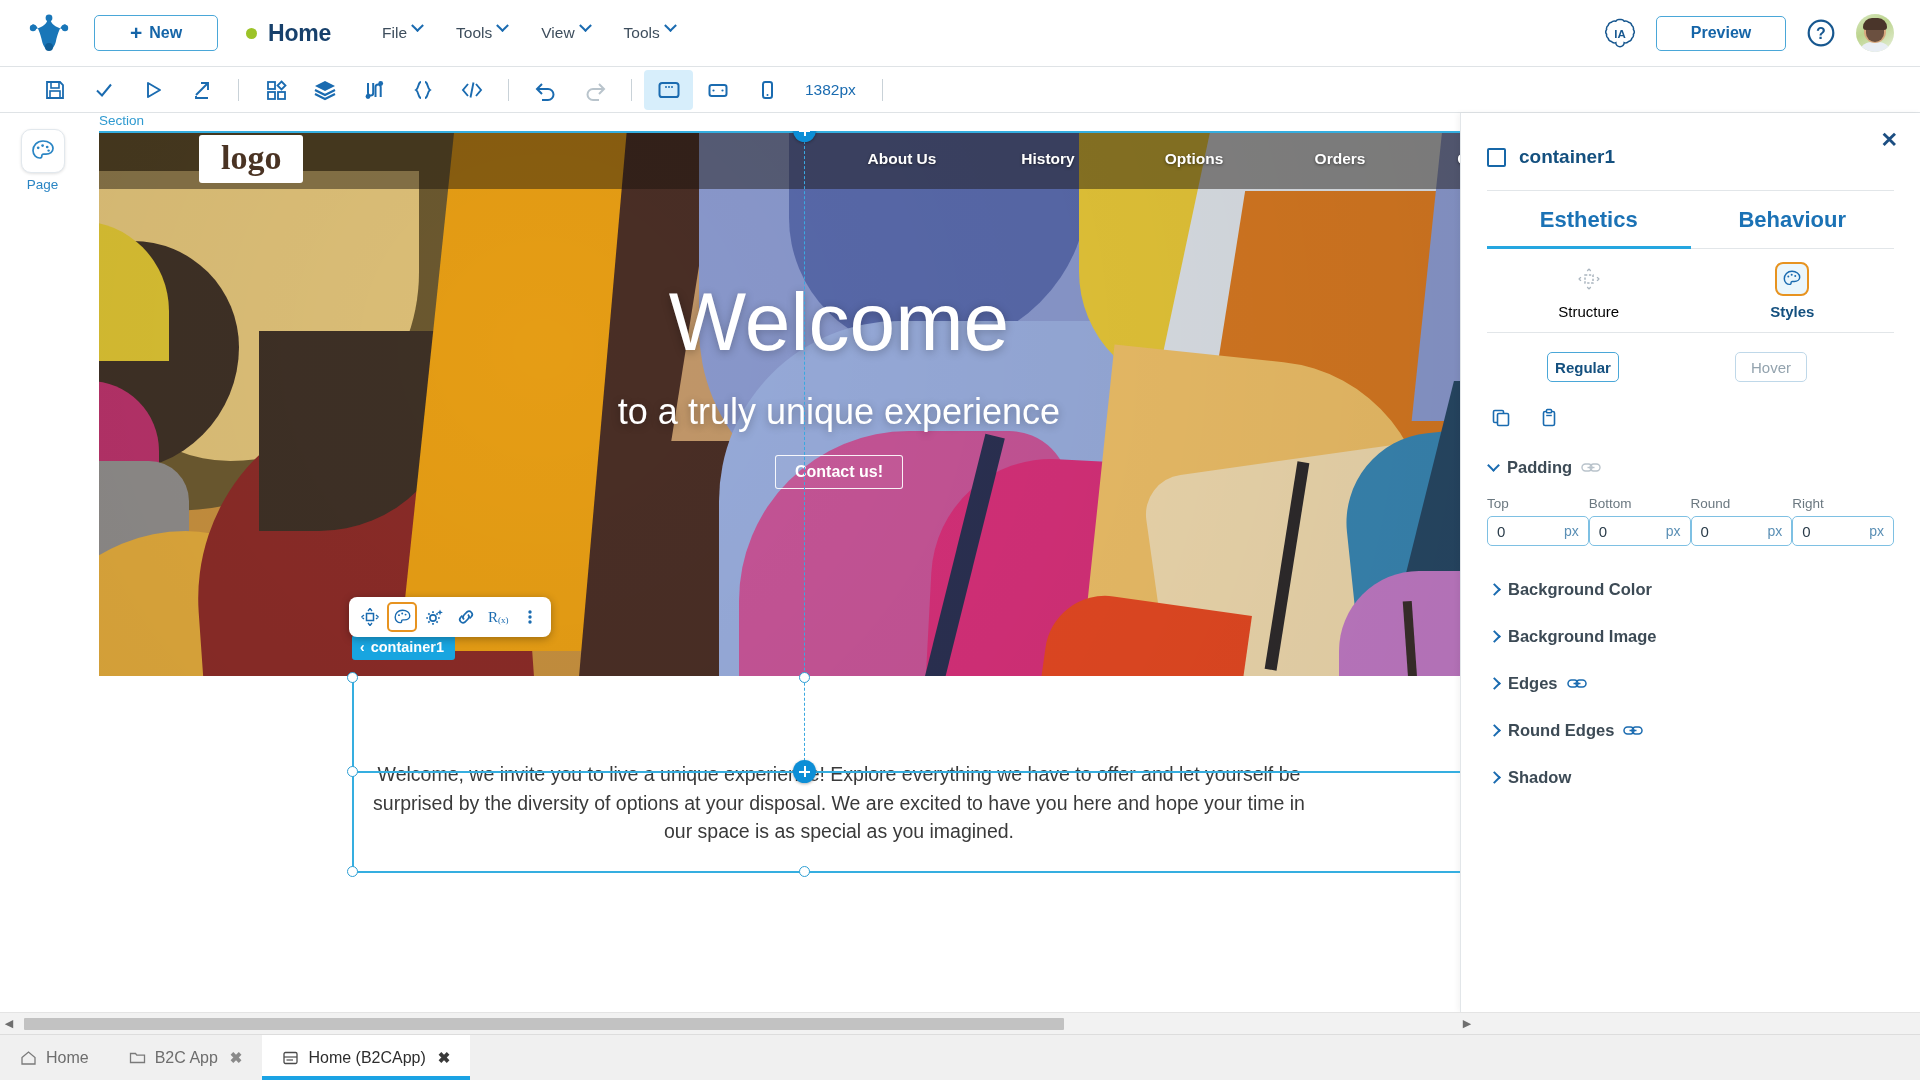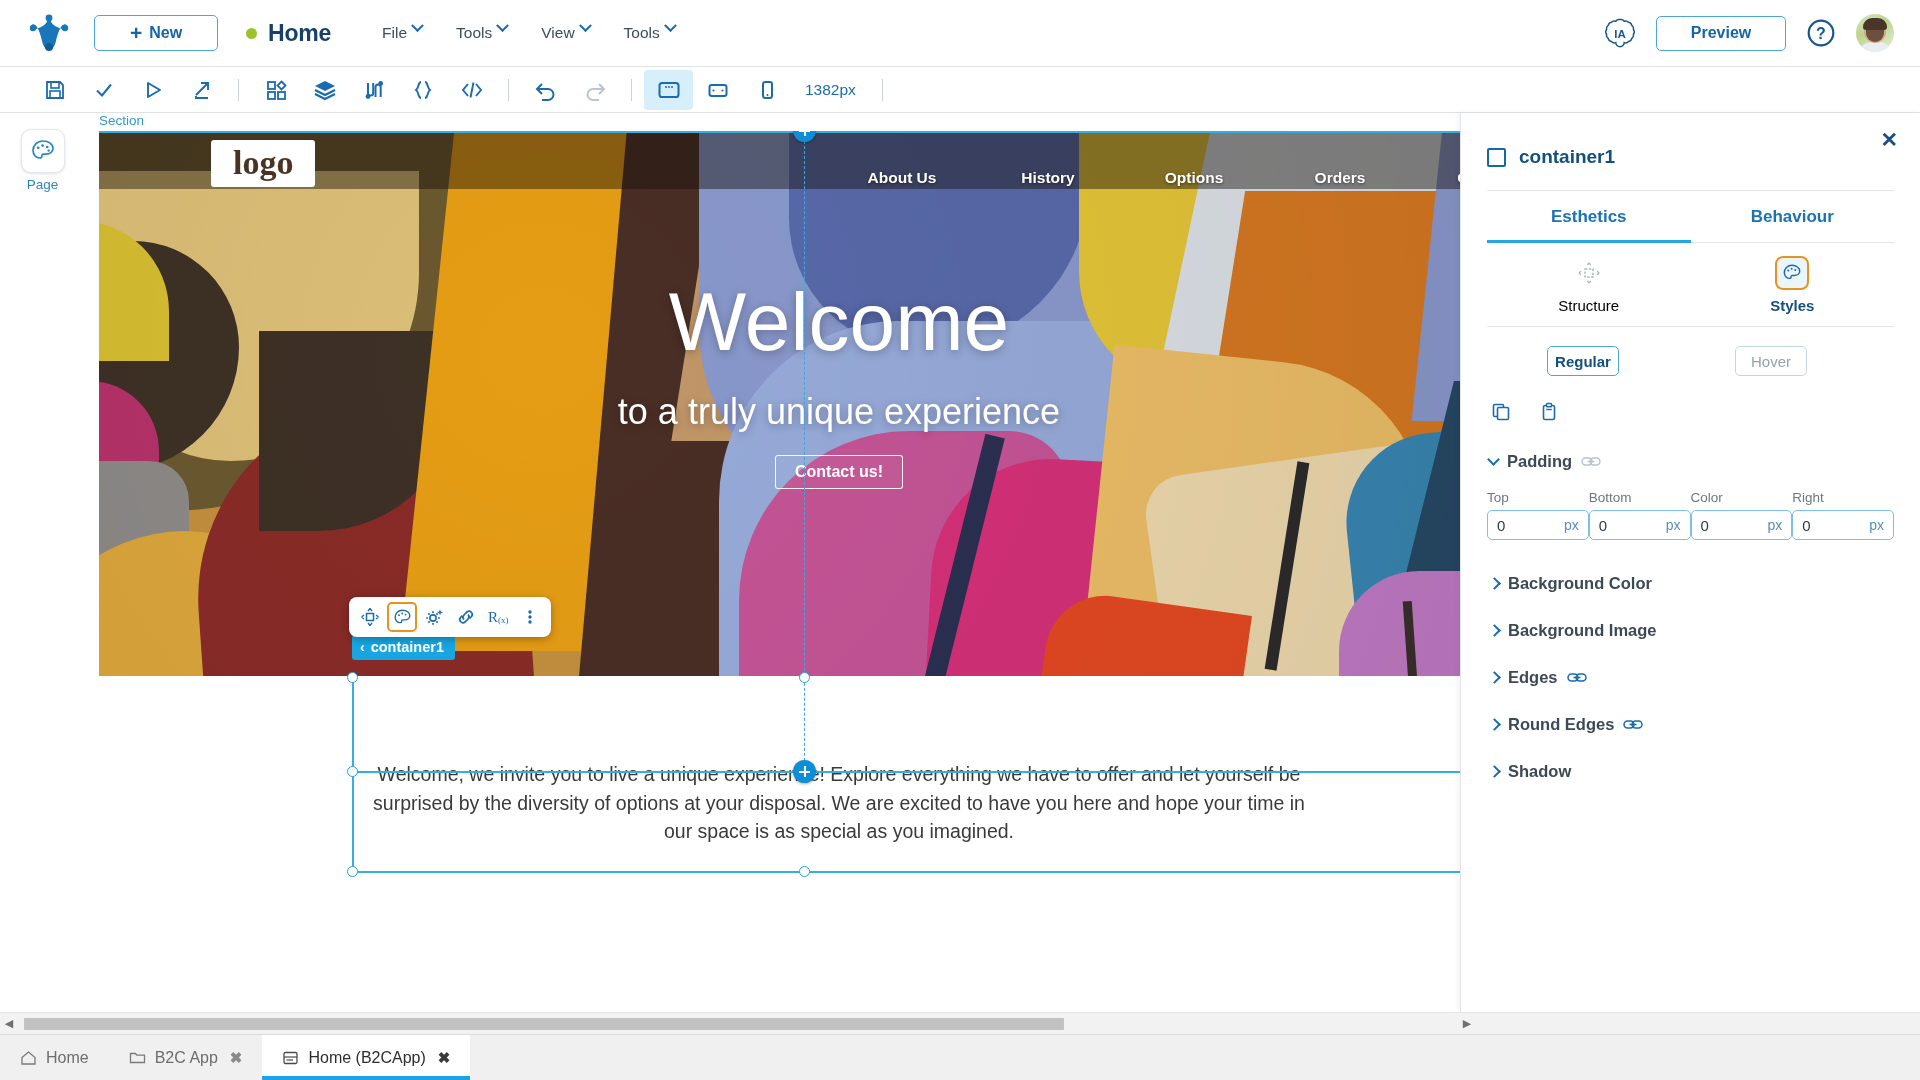--- a/index.html
+++ b/index.html
@@ -101,22 +101,22 @@
     overflow:hidden;
     outline:1px dashed #7d7d7d;
   }
   .mural { position:absolute; inset:0; overflow:hidden; }
   .mural i { position:absolute; display:block; }
   .hero-overlay-top {
     position:absolute; left:0; right:0; top:0; height:58px;
     background:rgba(25,18,12,0.45);
   }
   .sitenav {
-    position:absolute; top:0; left:12px; right:0; height:56px;
-    display:flex; align-items:flex-end; z-index:6;
+    position:absolute; top:0; left:0; right:0; height:56px;
+    display:flex; align-items:center; z-index:6;
   }
   .sitelogo {
     margin-left:100px; background:#fff; color:#4a3323;
     font-size:34px; font-weight:bold; font-family:"Liberation Serif", serif;
     padding:4px 22px 6px; border-radius:3px; line-height:1.1;
   }
   .navlinks { margin-left:auto; display:flex; gap:0; padding-right:20px; }
   .navlink {
     color:#fff; font-size:15.5px; font-weight:bold;
     width:146px; text-align:center; cursor:pointer;
@@ -192,21 +192,21 @@
     position:absolute; right:22px; top:16px; font-size:21px; color:#1c4e82;
     cursor:pointer; font-weight:bold; line-height:1;
   }
   .rp-title { display:flex; align-items:center; gap:13px; padding-top:33px; padding-bottom:22px;}
   .rp-sq { width:19px; height:19px; border:2.4px solid #1767a8; border-radius:2px;}
   .rp-name { font-size:19px; font-weight:bold; color:#14507f; }
   .rp-divider { height:1px; background:#e2e6e9; }
   .rp-tabs { display:flex; }
   .rp-tab {
     flex:1; text-align:center; padding:16px 0 13px;
-    font-size:17px; font-weight:bold; color:#1b72b5; cursor:pointer;
+    font-size:22px; font-weight:bold; color:#1b72b5; cursor:pointer;
     border-bottom:1px solid #e2e6e9;
   }
   .rp-tab.active { border-bottom:3px solid #25a6e0; }
   .rp-subtabs { display:flex; border-bottom:1px solid #e2e6e9; }
   .rp-subtab {
     flex:1; display:flex; flex-direction:column; align-items:center; gap:7px;
     padding:13px 0 12px; cursor:pointer;
   }
   .rp-subtab .st-label { font-size:15px; color:#000000; }
   .rp-subtab.active .st-label { color:#14507f; font-weight:bold; }
@@ -671,21 +671,21 @@
         </div>
       </div>
       <div class="pad-cell">
         <div class="pad-label">Bottom</div>
         <div class="pad-input">
           <span class="pad-val">0</span>
           <span class="pad-unit">px</span>
         </div>
       </div>
       <div class="pad-cell">
-        <div class="pad-label">Color</div>
+        <div class="pad-label">Round</div>
         <div class="pad-input">
           <span class="pad-val">0</span>
           <span class="pad-unit">px</span>
         </div>
       </div>
       <div class="pad-cell">
         <div class="pad-label">Right</div>
         <div class="pad-input">
           <span class="pad-val">0</span>
           <span class="pad-unit">px</span>

